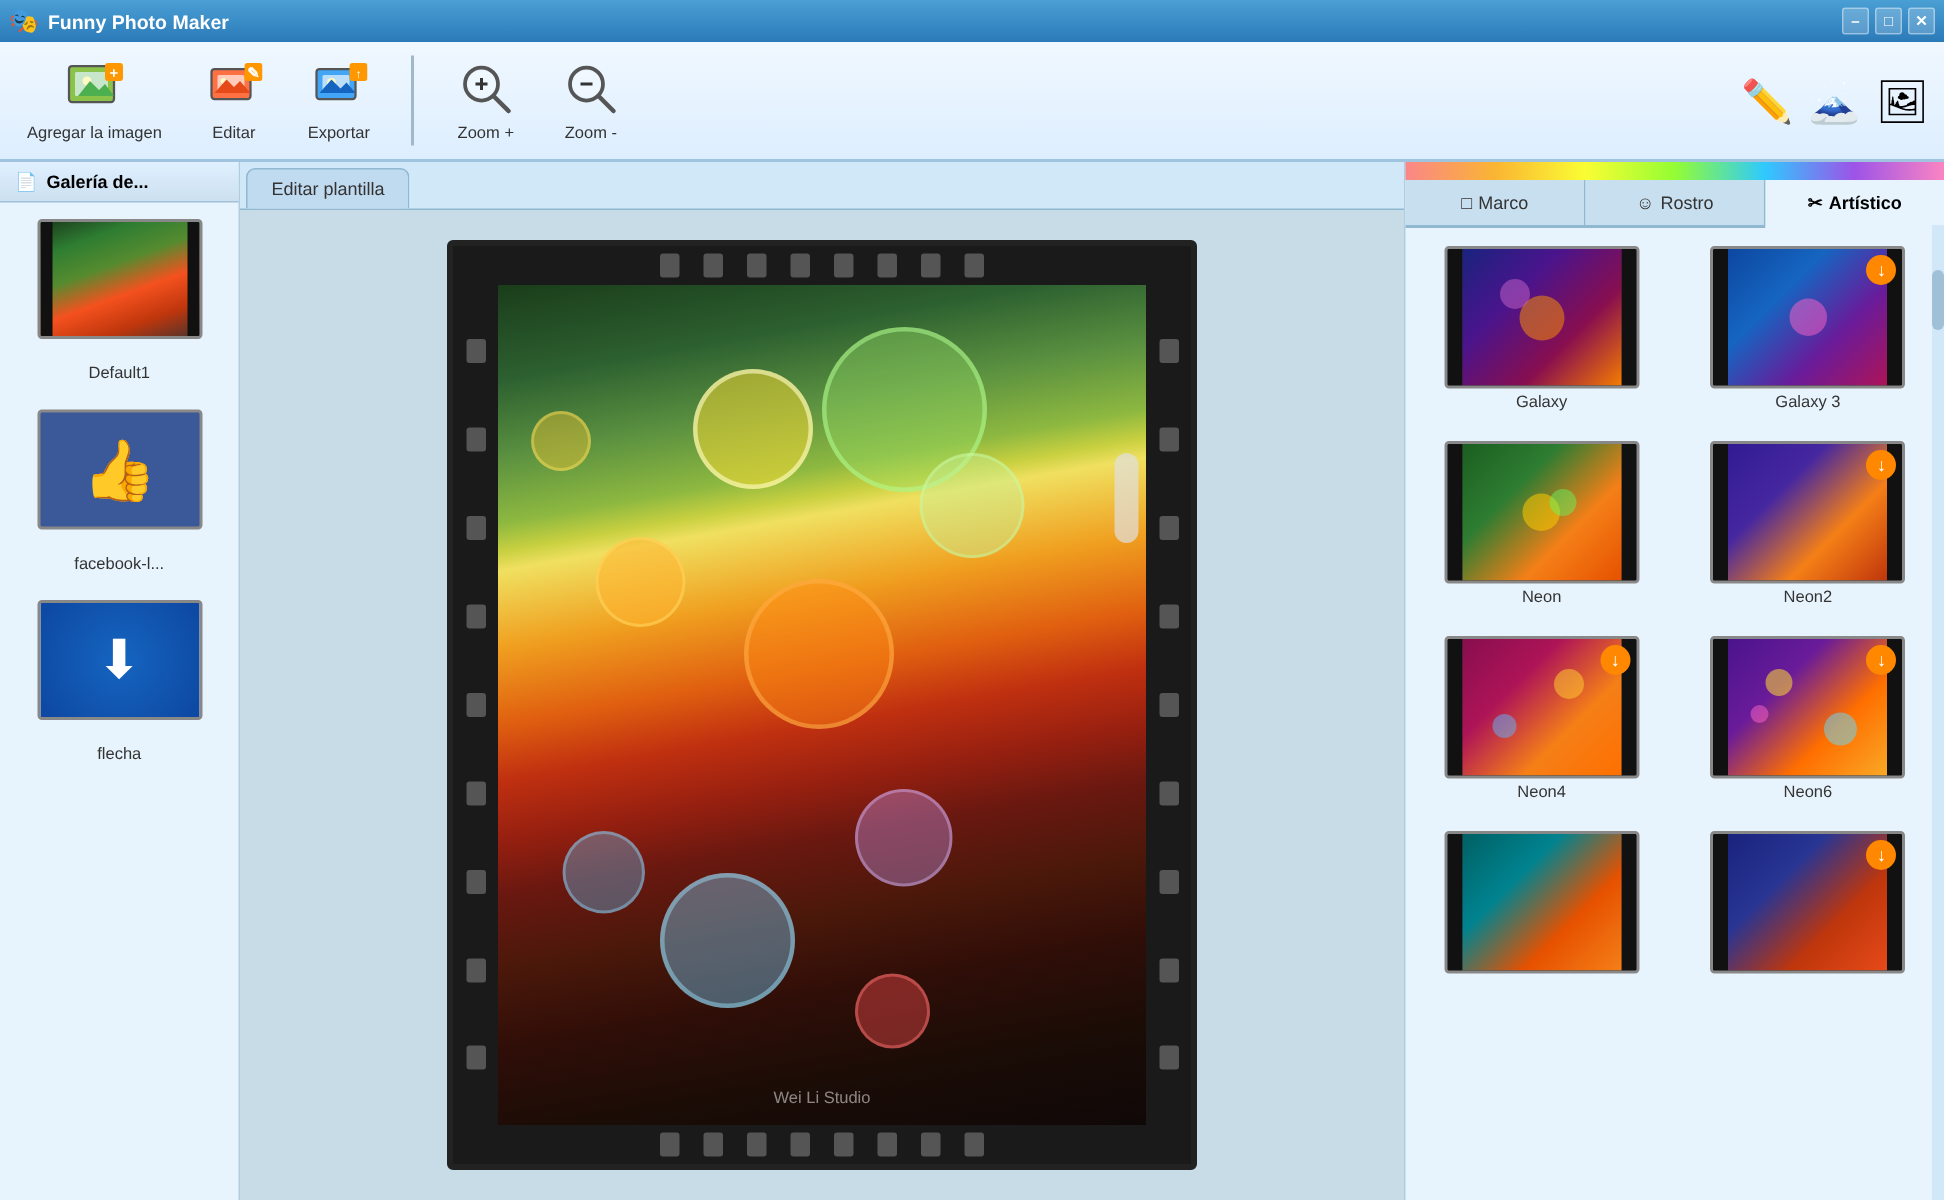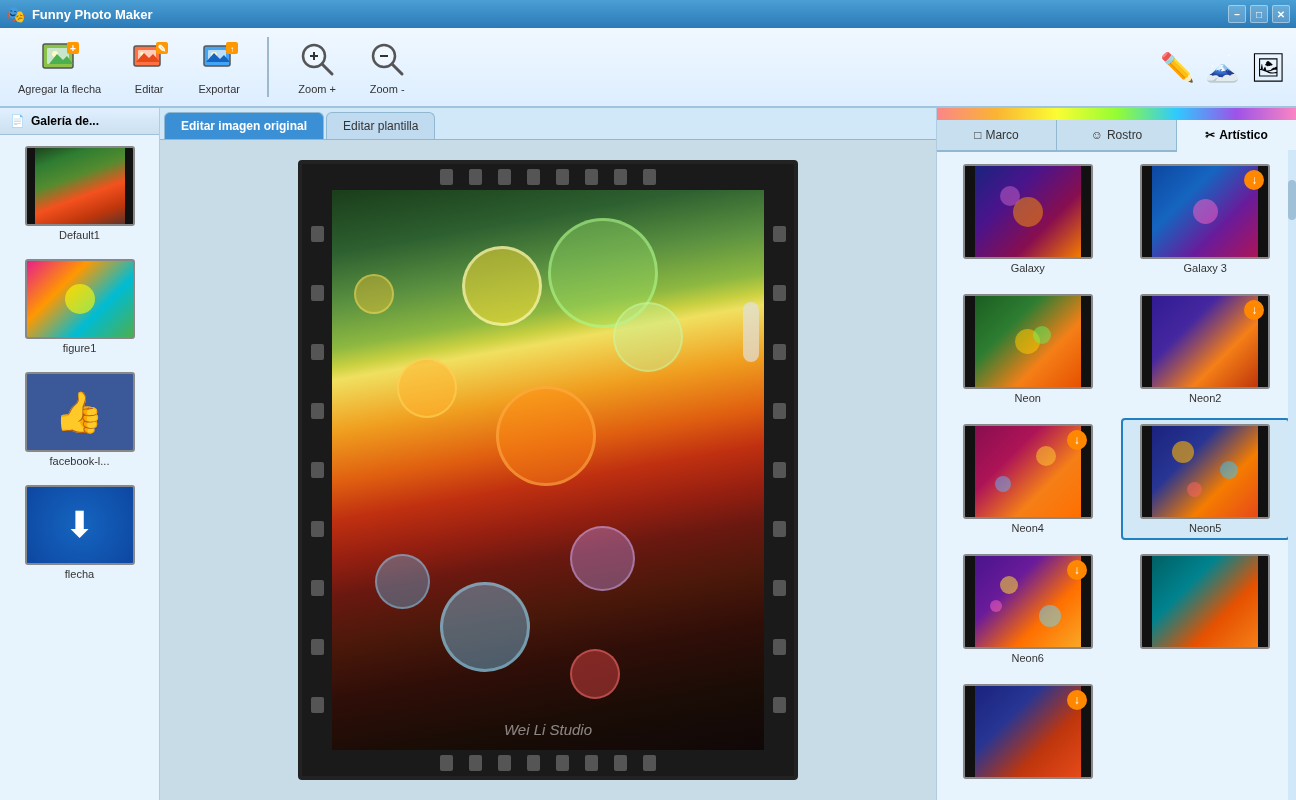--- a/index.html
+++ b/index.html
@@ -83,21 +83,21 @@
       border-radius: 4px;
     }
     .sidebar-item-thumb {
       width: 110px; height: 80px;
       border: 2px solid #888;
       border-radius: 3px;
       overflow: hidden;
       display: flex; align-items: center; justify-content: center;
       background: #666;
     }
-    .sidebar-item-label { font-size: 11px; margin-top: 3px; color: #333; }
+    .sidebar-item-label { font-size: 11px; margin-top: 17px; color: #333; }
 
     
     .edit-area {
       flex: 1;
       display: flex;
       flex-direction: column;
     }
     .tab-bar {
       display: flex;
       background: #d0e8f8;
@@ -252,21 +252,21 @@
     <div class="toolbar-item-icon">
       <svg width="38" height="38" viewBox="0 0 38 38">
         <rect x="2" y="4" width="30" height="24" rx="2" fill="#8BC34A" stroke="#555" stroke-width="1.5"></rect>
         <rect x="6" y="8" width="22" height="16" rx="1" fill="#C8E6C9"></rect>
         <circle cx="14" cy="14" r="3" fill="#FFF9C4"></circle>
         <polygon points="8,24 16,14 22,20 26,16 32,24" fill="#4CAF50"></polygon>
         <rect x="26" y="2" width="12" height="12" rx="2" fill="#FF9800"></rect>
         <text x="32" y="12" font-size="10" fill="white" text-anchor="middle" font-weight="bold">+</text>
       </svg>
     </div>
-    <span class="toolbar-item-label">Agregar la flecha</span>
+    <span class="toolbar-item-label">Agregar la imagen</span>
   </div>
 
   <div class="toolbar-item">
     <div class="toolbar-item-icon">
       <svg width="38" height="38" viewBox="0 0 38 38">
         <rect x="4" y="6" width="26" height="20" rx="2" fill="#FF7043" stroke="#555" stroke-width="1.5"></rect>
         <rect x="8" y="10" width="18" height="12" rx="1" fill="#FFCCBC"></rect>
         <circle cx="12" cy="14" r="2" fill="#FFF9C4"></circle>
         <polygon points="6,22 14,13 19,18 23,14 30,22" fill="#E64A19"></polygon>
         <rect x="26" y="2" width="12" height="12" rx="2" fill="#FF9800"></rect>
@@ -336,28 +336,20 @@
       <div class="sidebar-item">
         <div class="sidebar-item-thumb">
           <div style="width:100%;height:100%;background:linear-gradient(160deg,#1b3a1b,#2e7d32,#558b2f,#f4511e,#bf360c,#4e342e);position:relative;">
             <div style="position:absolute;left:0;top:0;bottom:0;width:8px;background:#111;"></div>
             <div style="position:absolute;right:0;top:0;bottom:0;width:8px;background:#111;"></div>
           </div>
         </div>
         <span class="sidebar-item-label">Default1</span>
       </div>
 
-      <div class="sidebar-item">
-        <div class="sidebar-item-thumb">
-          <div style="width:100%;height:100%;background:linear-gradient(135deg,#e91e8c,#ff9800,#00bcd4,#4caf50);position:relative;display:flex;align-items:center;justify-content:center;">
-            <div style="width:30px;height:30px;border-radius:50%;background:rgba(255,255,0,0.6);"></div>
-          </div>
-        </div>
-        <span class="sidebar-item-label">figure1</span>
-      </div>
 
       <div class="sidebar-item">
         <div class="sidebar-item-thumb facebook-thumb">
           👍
         </div>
         <span class="sidebar-item-label">facebook-l...</span>
       </div>
 
 
       <div class="sidebar-item">
@@ -365,23 +357,20 @@
           ⬇
         </div>
         <span class="sidebar-item-label">flecha</span>
       </div>
 
     </div>
   </div>
 
   <div class="edit-area">
     <div class="tab-bar">
-      <div class="tab active">
-        <span>Editar imagen original</span>
-      </div>
       <div class="tab">
         <span>Editar plantilla</span>
       </div>
     </div>
     <div class="canvas-area">
 
       <div style="width:500px;height:620px;position:relative;background:#1a1a1a;border:4px solid #222;border-radius:4px;">
 
         <div style="display:flex;gap:16px;padding:5px 14px;background:#1a1a1a;justify-content:center;">
           <div style="width:13px;height:16px;background:#555;border-radius:2px;"></div>
@@ -428,21 +417,21 @@
             <div style="position:absolute;width:60px;height:60px;border-radius:50%;background:rgba(255,180,50,0.55);top:30%;left:15%;border:2px solid rgba(255,220,100,0.5);"></div>
             <div style="position:absolute;width:100px;height:100px;border-radius:50%;background:rgba(255,140,20,0.45);top:35%;left:38%;border:3px solid rgba(255,180,80,0.5);"></div>
             <div style="position:absolute;width:55px;height:55px;border-radius:50%;background:rgba(100,200,255,0.35);top:65%;left:10%;border:2px solid rgba(150,220,255,0.4);"></div>
             <div style="position:absolute;width:90px;height:90px;border-radius:50%;background:rgba(120,210,255,0.4);top:70%;left:25%;border:3px solid rgba(160,230,255,0.45);"></div>
             <div style="position:absolute;width:65px;height:65px;border-radius:50%;background:rgba(200,160,255,0.35);top:60%;left:55%;border:2px solid rgba(220,190,255,0.4);"></div>
             <div style="position:absolute;width:50px;height:50px;border-radius:50%;background:rgba(255,80,80,0.4);top:82%;left:55%;border:2px solid rgba(255,120,120,0.45);"></div>
             <div style="position:absolute;width:40px;height:40px;border-radius:50%;background:rgba(255,200,50,0.4);top:15%;left:5%;border:2px solid rgba(255,230,100,0.4);"></div>
 
             <div style="position:absolute;right:5px;top:20%;width:16px;height:60px;background:#e0e0e0;border-radius:8px;opacity:0.7;"></div>
 
-            <div style="position:absolute;bottom:12px;left:50%;transform:translateX(-50%);color:rgba(255,255,255,0.5);font-size:15px;font-style:italic;white-space:nowrap;margin-top:28px;">Wei Li Studio</div>
+            <div style="position:absolute;bottom:12px;left:50%;transform:translateX(-50%);color:rgba(255,255,255,0.5);font-size:11px;white-space:nowrap;margin-top:28px;">Wei Li Studio</div>
           </div>
         </div>
 
         <div style="display:flex;gap:16px;padding:5px 14px;background:#1a1a1a;justify-content:center;">
           <div style="width:13px;height:16px;background:#555;border-radius:2px;"></div>
           <div style="width:13px;height:16px;background:#555;border-radius:2px;"></div>
           <div style="width:13px;height:16px;background:#555;border-radius:2px;"></div>
           <div style="width:13px;height:16px;background:#555;border-radius:2px;"></div>
           <div style="width:13px;height:16px;background:#555;border-radius:2px;"></div>
           <div style="width:13px;height:16px;background:#555;border-radius:2px;"></div>
@@ -544,35 +533,20 @@
               <div style="position:absolute;left:10px;right:10px;top:0;bottom:0;background:linear-gradient(135deg,#880e4f,#ad1457,#f57f17,#ff6f00);"></div>
               <div style="position:absolute;left:10px;right:10px;top:0;bottom:0;">
                 <div style="position:absolute;width:20px;height:20px;border-radius:50%;background:rgba(255,200,50,0.55);top:20px;right:25px;"></div>
                 <div style="position:absolute;width:16px;height:16px;border-radius:50%;background:rgba(100,180,255,0.5);bottom:25px;left:20px;"></div>
               </div>
             </div>
           </div>
           <span class="effect-label">Neon4</span>
         </div>
 
-        <div class="effect-item selected">
-          <div class="effect-thumb">
-            <div style="width:100%;height:100%;position:relative;">
-              <div style="position:absolute;left:0;top:0;bottom:0;width:10px;background:#111;"></div>
-              <div style="position:absolute;right:0;top:0;bottom:0;width:10px;background:#111;"></div>
-              <div style="position:absolute;left:10px;right:10px;top:0;bottom:0;background:linear-gradient(135deg,#1a237e,#283593,#f57c00,#e64a19);"></div>
-              <div style="position:absolute;left:10px;right:10px;top:0;bottom:0;">
-                <div style="position:absolute;width:22px;height:22px;border-radius:50%;background:rgba(255,180,0,0.6);top:15px;left:20px;"></div>
-                <div style="position:absolute;width:18px;height:18px;border-radius:50%;background:rgba(50,200,255,0.5);top:35px;right:20px;"></div>
-                <div style="position:absolute;width:15px;height:15px;border-radius:50%;background:rgba(255,100,100,0.5);bottom:20px;left:35px;"></div>
-              </div>
-            </div>
-          </div>
-          <span class="effect-label">Neon5</span>
-        </div>
 
         <div class="effect-item">
           <div class="effect-thumb">
             <div style="width:100%;height:100%;position:relative;">
               <div class="download-arrow">↓</div>
               <div style="position:absolute;left:0;top:0;bottom:0;width:10px;background:#111;"></div>
               <div style="position:absolute;right:0;top:0;bottom:0;width:10px;background:#111;"></div>
               <div style="position:absolute;left:10px;right:10px;top:0;bottom:0;background:linear-gradient(135deg,#4a148c,#6a1b9a,#ff6f00,#f9a825);"></div>
               <div style="position:absolute;left:10px;right:10px;top:0;bottom:0;">
                 <div style="position:absolute;width:18px;height:18px;border-radius:50%;background:rgba(255,220,50,0.55);top:20px;left:25px;"></div>

